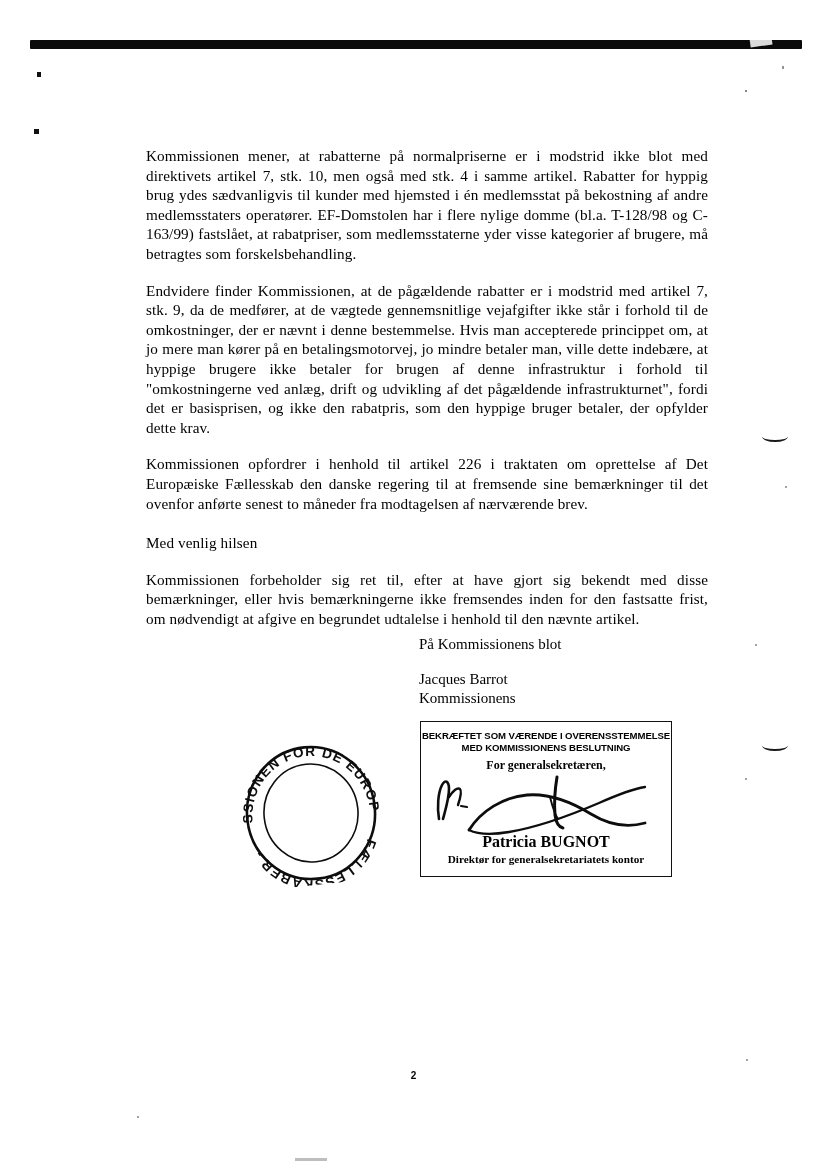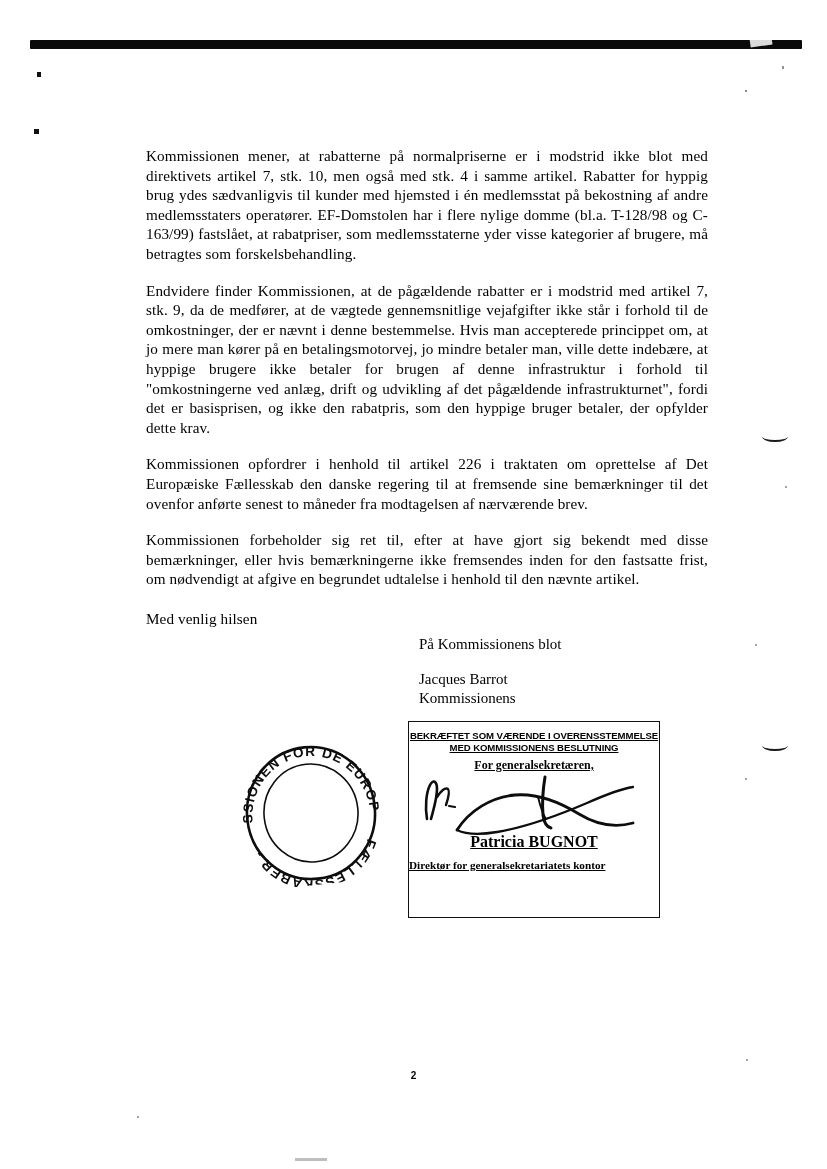--- a/index.html
+++ b/index.html
@@ -118,28 +118,27 @@
     top: 741px;
     width: 150px;
     height: 144px;
     transform: rotate(-6deg);
   }
   .seal svg { display: block; }
 
   
   .stamp-box {
     position: absolute;
-    left: 408px;
+    left: 420px;
     top: 721px;
     width: 252px;
-    height: 197px;
+    height: 156px;
     border: 1.6px solid #111;
     background: transparent;
     box-sizing: border-box;
-    text-decoration: underline;
   }
   .stamp-head {
     font-family: "Liberation Sans", "DejaVu Sans", sans-serif;
     font-weight: bold;
     font-size: 9.6px;
     line-height: 12.4px;
     text-align: center;
     padding-top: 8px;
     letter-spacing: -0.1px;
   }
@@ -159,22 +158,22 @@
     font-family: "Liberation Serif", "DejaVu Serif", serif;
     font-weight: bold;
     font-size: 16px;
     text-align: center;
     margin-top: -2px;
   }
   .stamp-role {
     font-family: "Liberation Serif", "DejaVu Serif", serif;
     font-weight: bold;
     font-size: 11.2px;
-    text-align: left;
-    margin-top: 8px;
+    text-align: center;
+    margin-top: 2px;
   }
 
   
   .page-number {
     position: absolute;
     left: 0;
     top: 1070px;
     width: 827px;
     text-align: center;
     font-family: "Liberation Sans", "DejaVu Sans", sans-serif;
@@ -198,22 +197,22 @@
   <div class="faint-dot fd2"></div>
   <div class="faint-dot fd3"></div>
   <div class="faint-dot fd4"></div>
   <div class="faint-dot fd5"></div>
   <div class="bottom-smudge"></div>
 
   <div class="textblock">
     <p class="para">Kommissionen mener, at rabatterne på normalpriserne er i modstrid ikke blot med direktivets artikel 7, stk. 10, men også med stk. 4 i samme artikel. Rabatter for hyppig brug ydes sædvanligvis til kunder med hjemsted i én medlemsstat på bekostning af andre medlemsstaters operatører. EF-Domstolen har i flere nylige domme (bl.a. T-128/98 og C-163/99) fastslået, at rabatpriser, som medlemsstaterne yder visse kategorier af brugere, må betragtes som forskelsbehandling.</p>
     <p class="para">Endvidere finder Kommissionen, at de pågældende rabatter er i modstrid med artikel 7, stk. 9, da de medfører, at de vægtede gennemsnitlige vejafgifter ikke står i forhold til de omkostninger, der er nævnt i denne bestemmelse. Hvis man accepterede princippet om, at jo mere man kører på en betalingsmotorvej, jo mindre betaler man, ville dette indebære, at hyppige brugere ikke betaler for brugen af denne infrastruktur i forhold til "omkostningerne ved anlæg, drift og udvikling af det pågældende infrastrukturnet", fordi det er basisprisen, og ikke den rabatpris, som den hyppige bruger betaler, der opfylder dette krav.</p>
     <p class="para">Kommissionen opfordrer i henhold til artikel 226 i traktaten om oprettelse af Det Europæiske Fællesskab den danske regering til at fremsende sine bemærkninger til det ovenfor anførte senest to måneder fra modtagelsen af nærværende brev.</p>
+    <p class="para closing">Med venlig hilsen</p>
     <p class="para">Kommissionen forbeholder sig ret til, efter at have gjort sig bekendt med disse bemærkninger, eller hvis bemærkningerne ikke fremsendes inden for den fastsatte frist, om nødvendigt at afgive en begrundet udtalelse i henhold til den nævnte artikel.</p>
-    <p class="para closing">Med venlig hilsen</p>
   </div>
 
   <div class="sig-block">
     <div class="sig-onbehalf">På Kommissionens blot</div>
     <div class="sig-name">Jacques Barrot</div>
     <div class="sig-title">Kommissionens</div>
   </div>
 
   <div class="seal">
     <svg width="150" height="144" viewBox="0 0 150 144" xmlns="http://www.w3.org/2000/svg">

